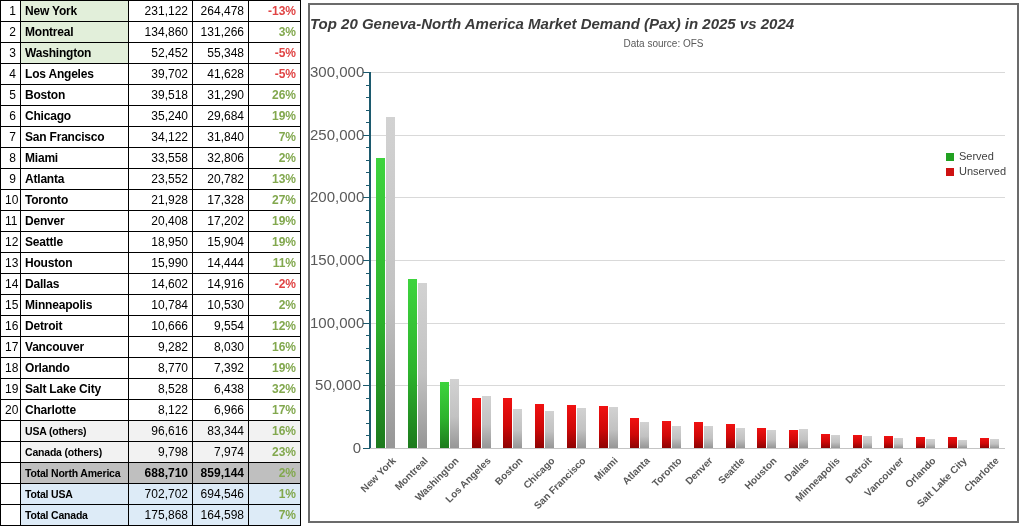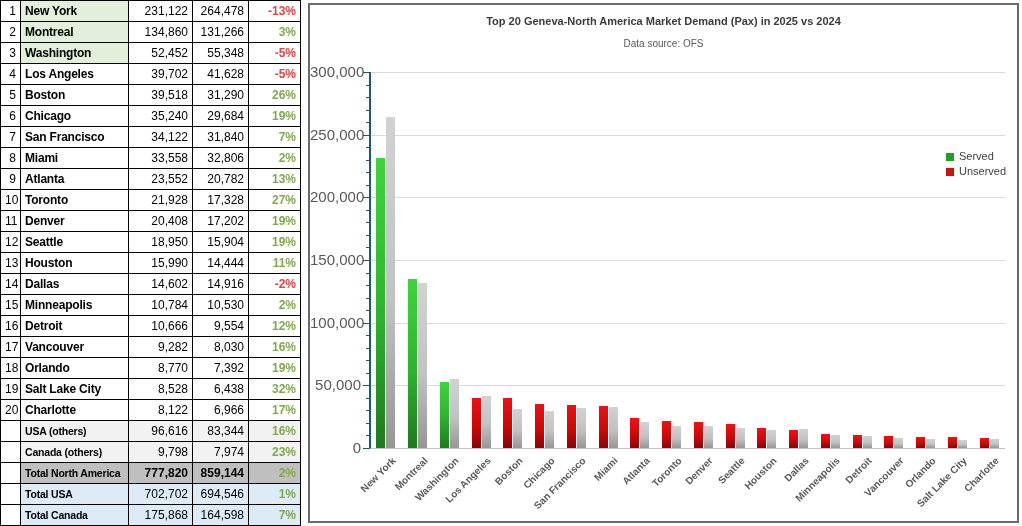--- a/index.html
+++ b/index.html
@@ -21,22 +21,22 @@
   td.yoy.pos{color:#82a84e;}
   td.yoy.neg{color:#e04444;}
   tr.sum td.dest{font-size:10.5px;margin-left:36px;}
   tr.row-others td:not(.rank){background:#f2f2f2;}
   tr.row-total-na td:not(.rank){background:#bfbfbf;font-weight:bold;}
   tr.row-total-blue td:not(.rank){background:#ddebf7;}
 
   
   .chart-panel{position:absolute;left:308px;top:3px;width:711px;height:520px;background:#fff;
        border:2px solid #6b6b6b;box-sizing:border-box;}
-  .chart-title{position:absolute;left:0;top:10px;width:100%;text-align:center;
-       font-weight:bold;font-size:11px;color:#3b3b3b;}
+  .chart-title{position:absolute;left:0;top:10px;width:100%;text-align:left;
+       font-weight:bold;font-size:15px;color:#3b3b3b;font-style:italic;}
   .chart-subtitle{position:absolute;left:0;top:33px;width:100%;text-align:center;
        font-size:10px;color:#595959;}
   .plot{position:absolute;left:0;top:0;width:707px;height:516px;}
   .gridline{position:absolute;height:1px;background:#d9d9d9;}
   .baseline{position:absolute;height:1px;background:#c4c4c4;}
   .y-axis{position:absolute;width:2px;background:#1c5a6e;}
   .tick{position:absolute;height:1px;background:#1c5a6e;}
   .ylab{position:absolute;text-align:right;font-size:15px;color:#595959;line-height:12px;}
   .xlab{position:absolute;font-size:10px;font-weight:bold;color:#595959;white-space:nowrap;
        transform-origin:0 0;transform:rotate(-45deg) translateX(-100%);}
@@ -214,21 +214,21 @@
           <tr class="sum row-others">
             <td class="rank"></td>
             <td class="dest">Canada (others)</td>
             <td class="num">9,798</td>
             <td class="num">7,974</td>
             <td class="yoy pos">23%</td>
           </tr>
           <tr class="sum row-total-na">
             <td class="rank"></td>
             <td class="dest">Total North America</td>
-            <td class="num">777,820</td>
+            <td class="num">688,710</td>
             <td class="num">859,144</td>
             <td class="yoy pos">2%</td>
           </tr>
           <tr class="sum row-total-blue">
             <td class="rank"></td>
             <td class="dest">Total USA</td>
             <td class="num">702,702</td>
             <td class="num">694,546</td>
             <td class="yoy pos">1%</td>
           </tr>

